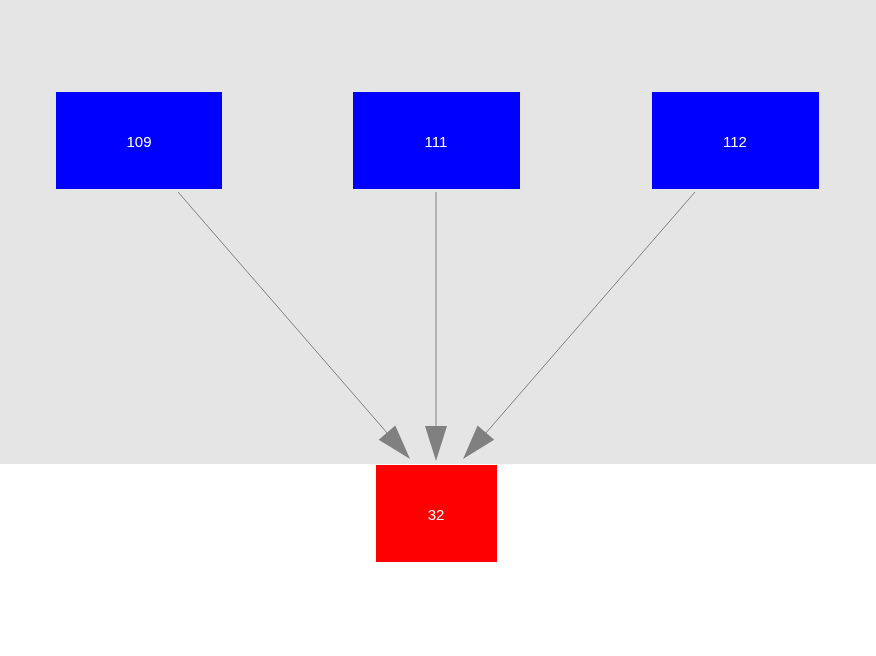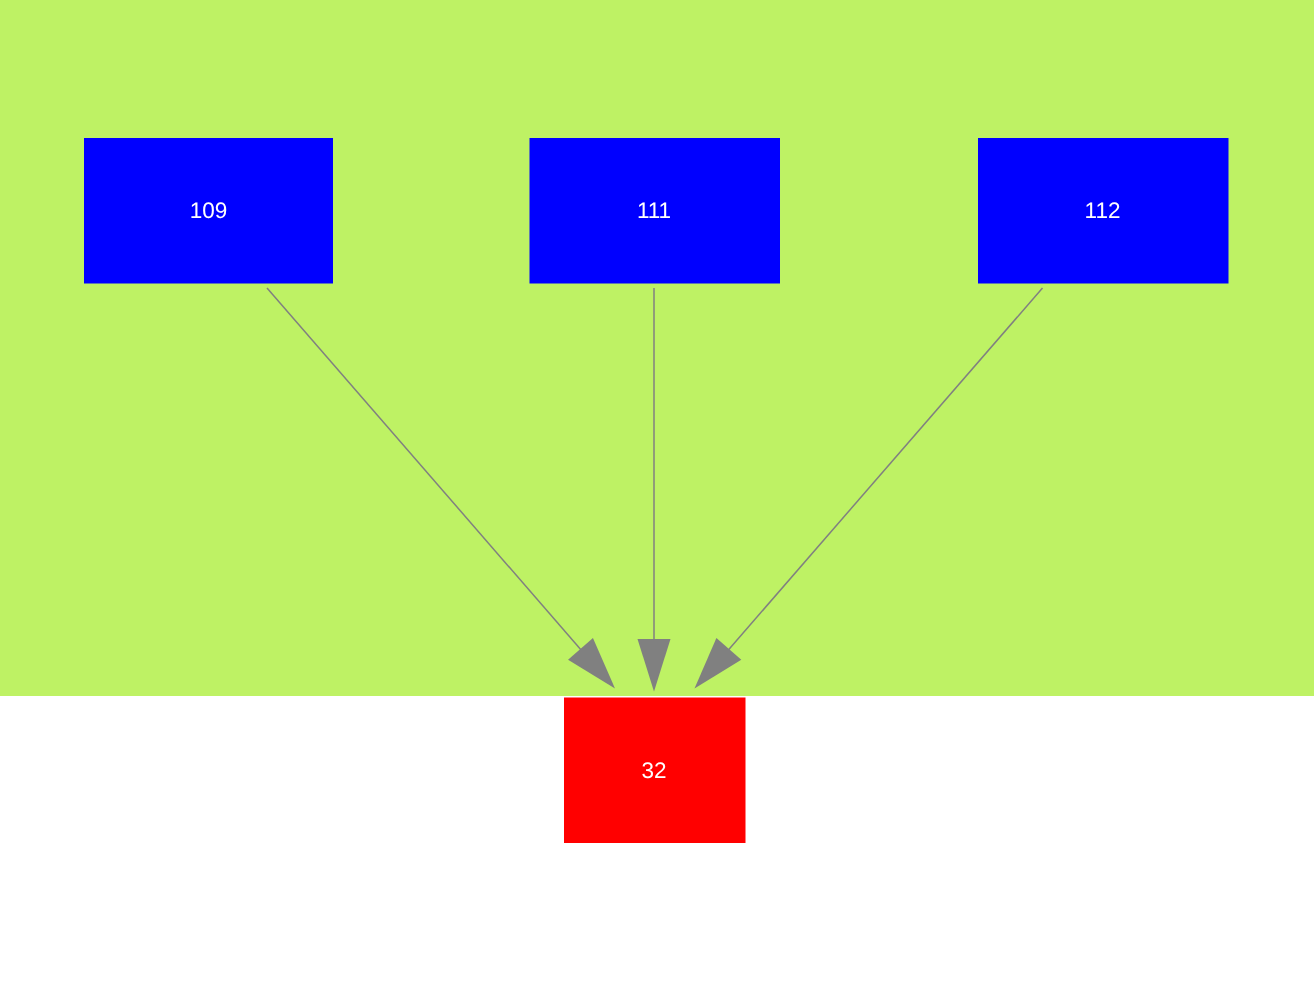--- a/index.html
+++ b/index.html
@@ -8,21 +8,21 @@
     width: 876px;
     height: 656px;
     background: #ffffff;
     font-family: "Liberation Sans", sans-serif;
     overflow: hidden;
   }
   .canvas {
     position: relative;
     width: 876px;
     height: 464px;
-    background: #bef264;
+    background: #e5e5e5;
   }
   svg {
     display: block;
   }
   .node-label {
     font-family: "Liberation Sans", sans-serif;
     font-size: 15px;
   }
 </style>
 </head>

